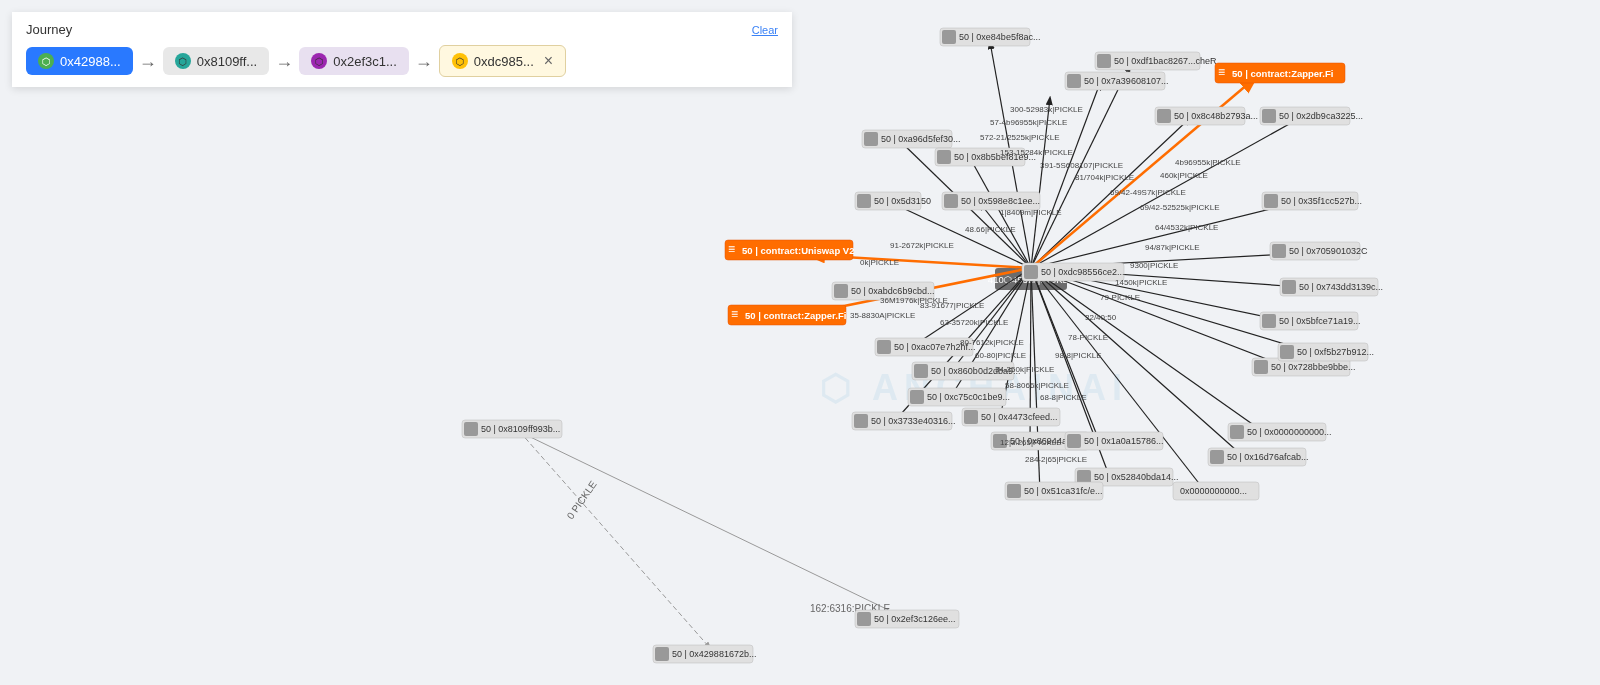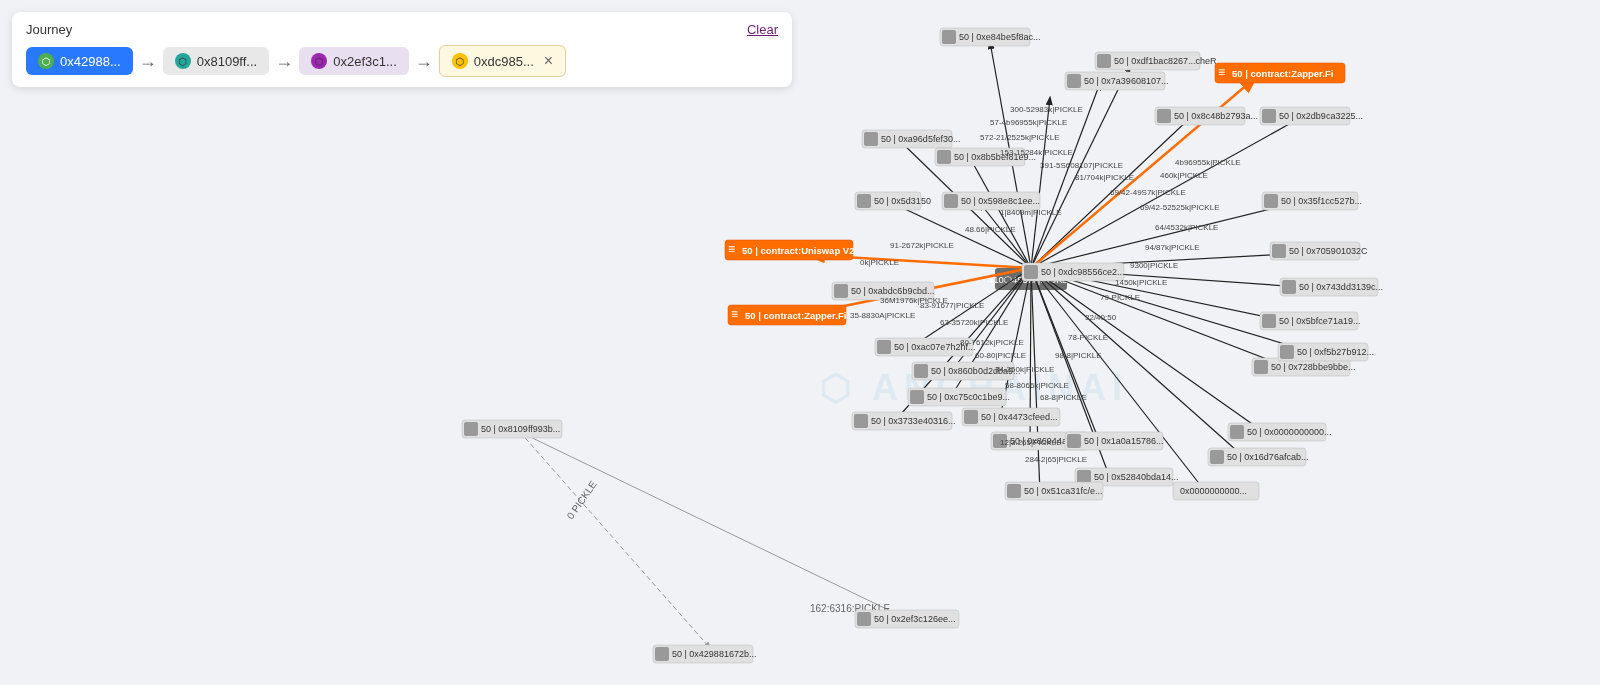--- a/index.html
+++ b/index.html
@@ -11,40 +11,40 @@
       overflow: hidden;
       position: relative;
     }
 
     
     #journey-panel {
       position: absolute;
       top: 12px;
       left: 12px;
       background: white;
-      border-radius: 8px;
+      border-radius: 0;
       padding: 10px 14px;
       box-shadow: 0 2px 8px rgba(0,0,0,0.12);
       min-width: 780px;
       z-index: 10;
     }
     .journey-header {
       display: flex;
       justify-content: space-between;
       align-items: center;
       margin-bottom: 8px;
     }
     .journey-title {
       font-size: 13px;
       color: #333;
       font-weight: 500;
     }
     .clear-link {
-      font-size: 13px;
-      color: #701a75;
+      font-size: 11px;
+      color: #3b82f6;
       text-decoration: underline;
       cursor: pointer;
     }
     .journey-nodes {
       display: flex;
       align-items: center;
       gap: 4px;
     }
     .node-chip {
       display: flex;

